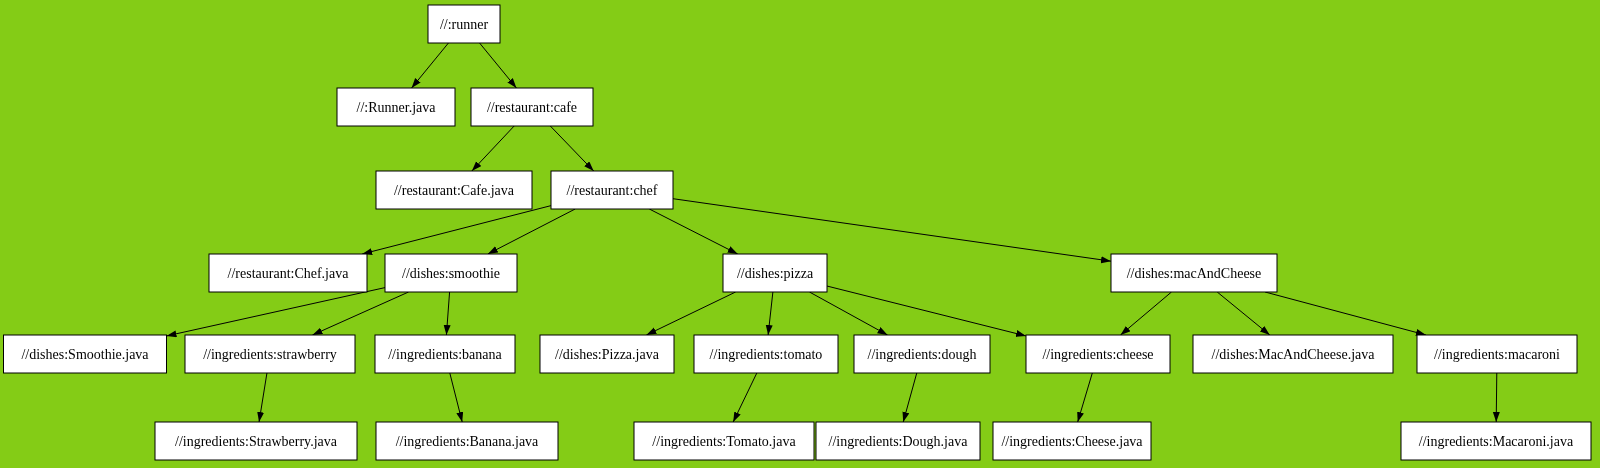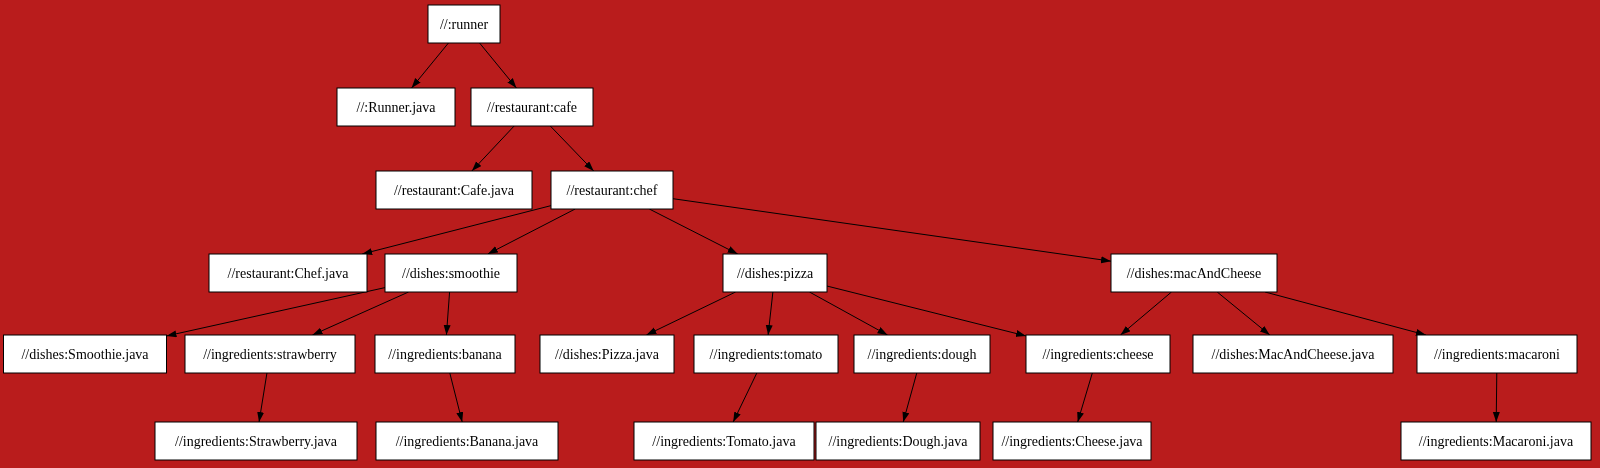--- a/index.html
+++ b/index.html
@@ -4,21 +4,21 @@
 <style>
   html, body {
     margin: 0;
     padding: 0;
     background: #ffffff;
     font-family: "Liberation Serif", "DejaVu Serif", serif;
   }
   #graph-wrap {
     width: 1600px;
     height: 468px;
-    background: #b91c1c;
+    background: #84cc16;
     overflow: hidden;
   }
   svg text {
     font-family: "Liberation Serif", "DejaVu Serif", serif;
   }
 </style>
 </head>
 <body>
 
 <div id="graph-wrap">

